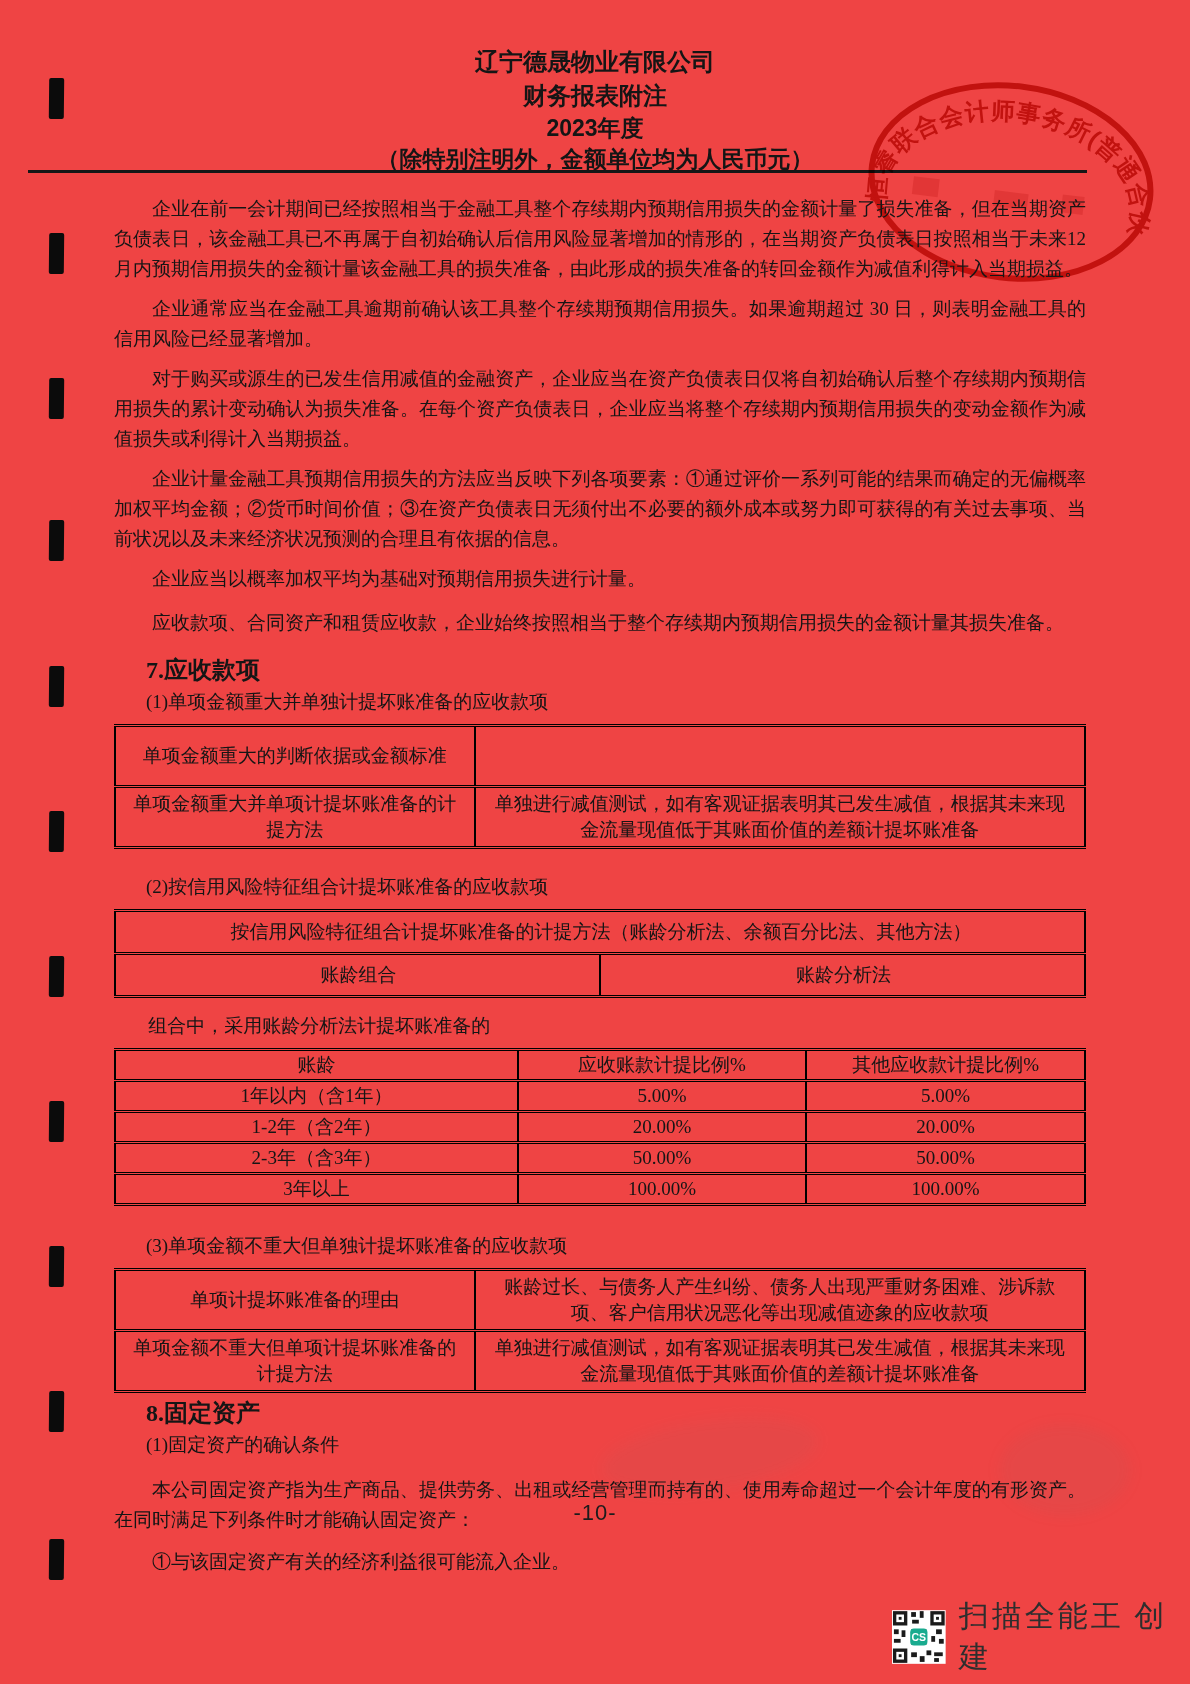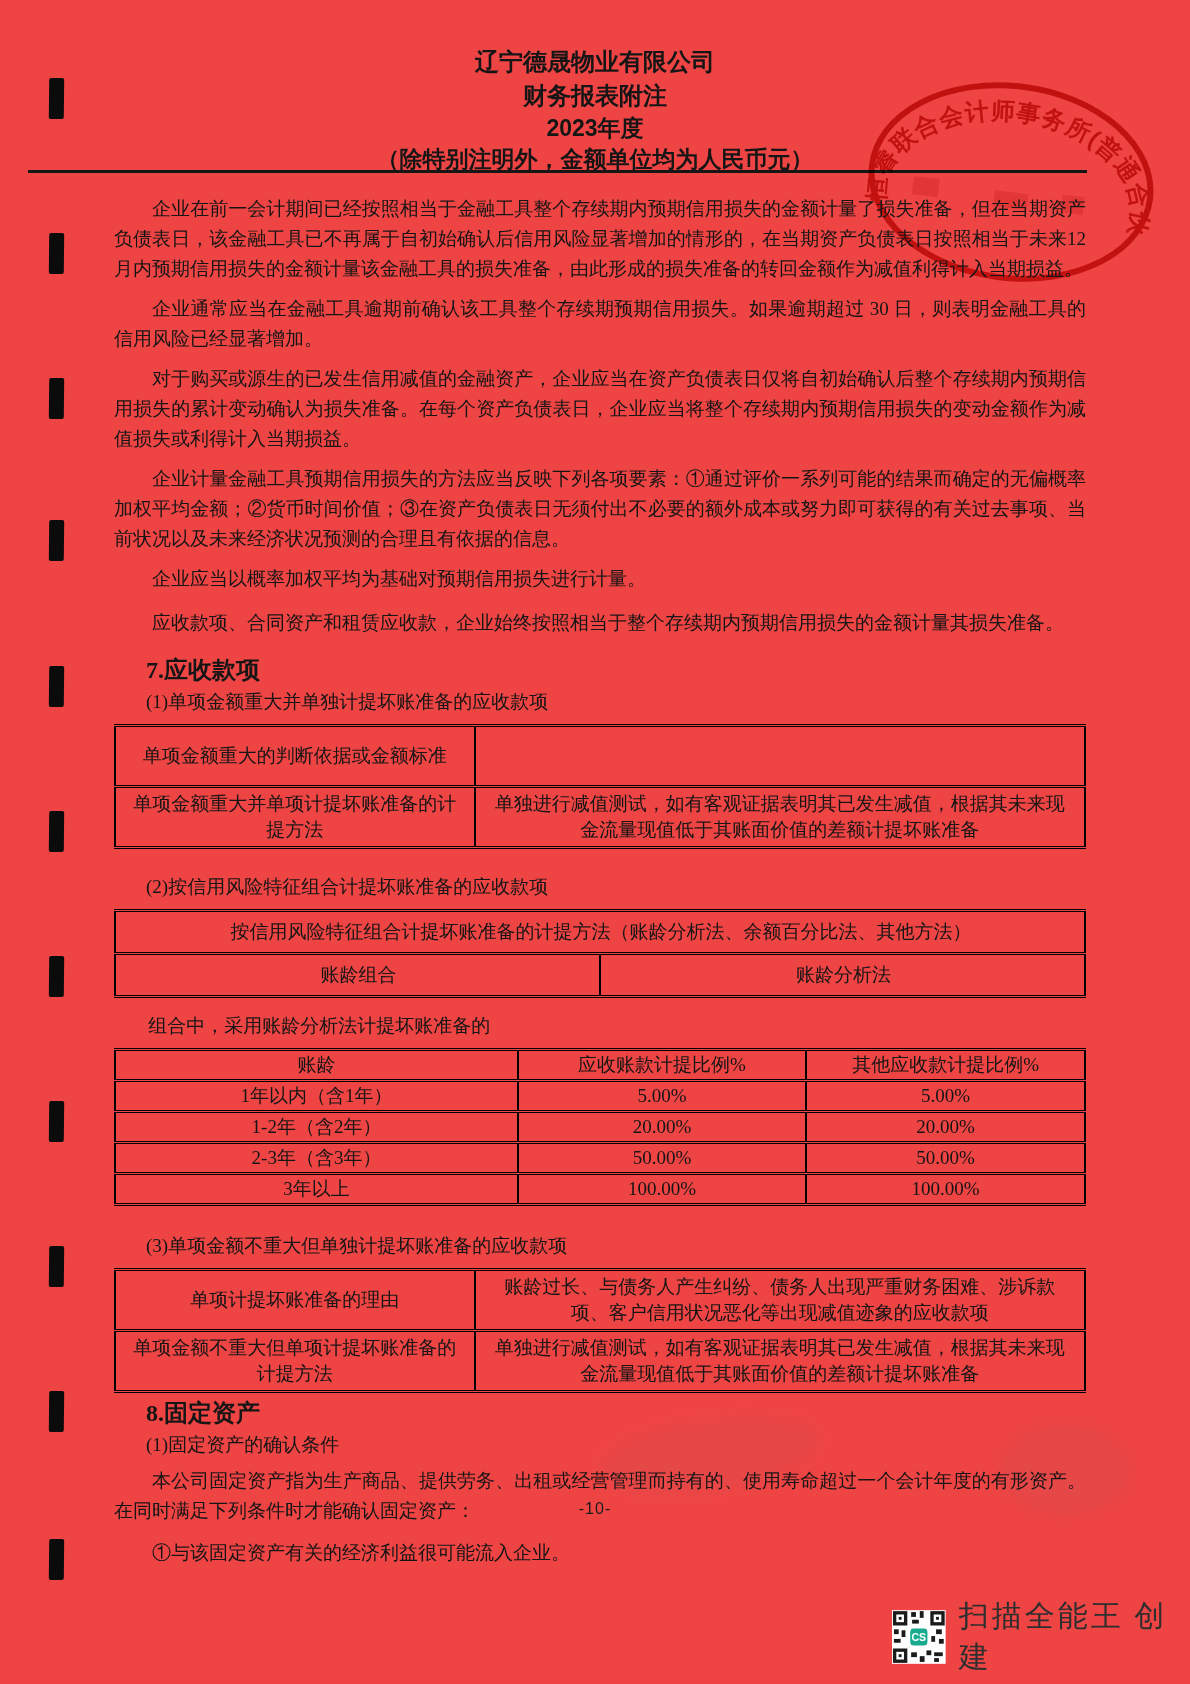--- a/index.html
+++ b/index.html
@@ -41,21 +41,21 @@
     padding:3px 10px; text-align:center; vertical-align:middle;
     font-size:19px; line-height:26px; font-weight:400; }
   .t1 td.lbl, .t4 td.lbl { width:34.8%; }
   .t1 td.r1 { height:52px; }
   .t2 td { height:34px;padding-left:12px; }
   .t2 td.half { width:50%; }
   .t3 td,.t3 th { height:24px; line-height:24px; padding:2px 8px; }
   .t3 .c0 { width:42%; } .t3 .c1 { width:29.5%; } .t3 .c2 { width:28.5%; }
   
   .page-num { position:absolute; top:1500px; left:0; width:100%; text-align:center;
-    font-size:16px; letter-spacing:1px; color:#1c1c1c; }
+    font-size:22px; letter-spacing:1px; color:#1c1c1c; }
   .footer-brand { position:absolute; left:892px; top:1596px; display:flex;
     align-items:center; gap:13px; }
   .qr { width:56px; height:56px; display:block; }
   .brand-text { font-size:30px; color:#2e2e2e; letter-spacing:3px;
     font-family:"Liberation Serif","DejaVu Serif",serif; }
   
   .smudge { position:absolute; background:rgba(110,110,110,.07);
     filter:blur(7px); border-radius:50%; }
 </style>
 </head>
@@ -182,21 +182,21 @@
         </tr>
         <tr>
           <td class="lbl">单项金额不重大但单项计提坏账准备的计提方法</td>
           <td>单独进行减值测试，如有客观证据表明其已发生减值，根据其未来现金流量现值低于其账面价值的差额计提坏账准备</td>
         </tr>
       </tbody>
     </table>
 
     <div class="sec-head s8">8.固定资产</div>
     <div class="sub-head">(1)固定资产的确认条件</div>
-    <p class="body" style="margin-top:7px">本公司固定资产指为生产商品、提供劳务、出租或经营管理而持有的、使用寿命超过一个会计年度的有形资产。在同时满足下列条件时才能确认固定资产：</p>
+    <p class="body" style="margin-top:16px">本公司固定资产指为生产商品、提供劳务、出租或经营管理而持有的、使用寿命超过一个会计年度的有形资产。在同时满足下列条件时才能确认固定资产：</p>
     <p class="body" style="margin-top:12px">①与该固定资产有关的经济利益很可能流入企业。</p>
 
   </div>
 
   <div class="page-num">-10-</div>
 
   <div class="footer-brand">
     <svg class="qr" viewBox="0 0 56 56">
       <rect x="0" y="0" width="56" height="56" fill="#fff"></rect>
       <g fill="#1b1b1b">

